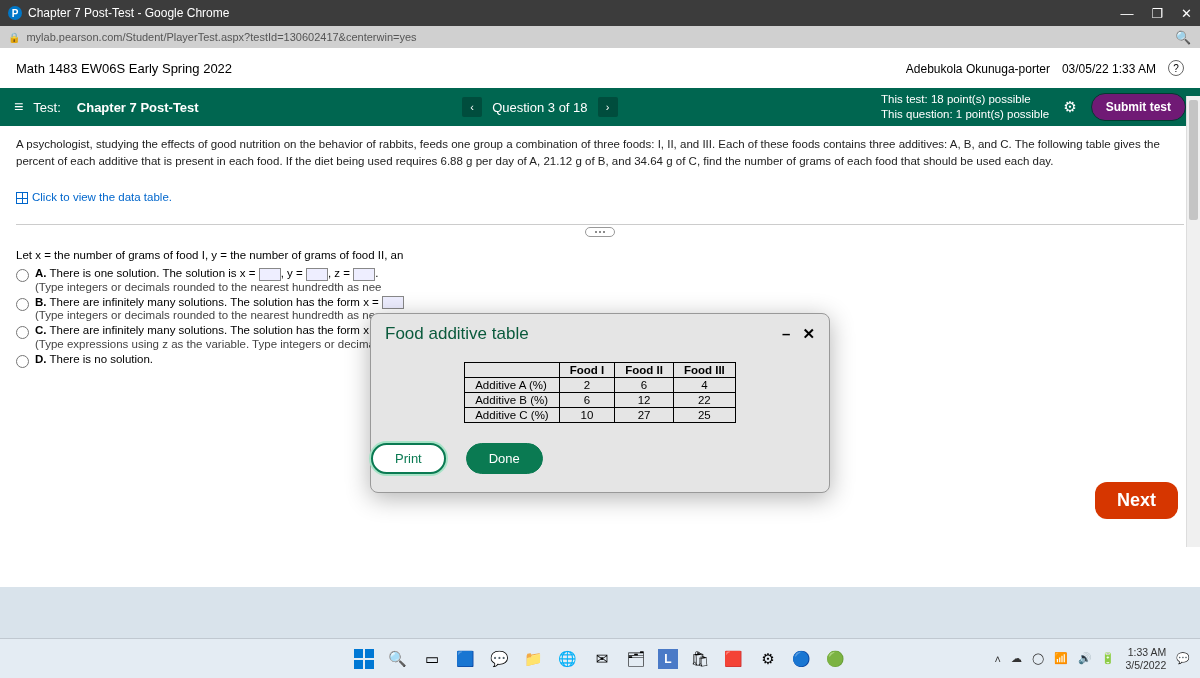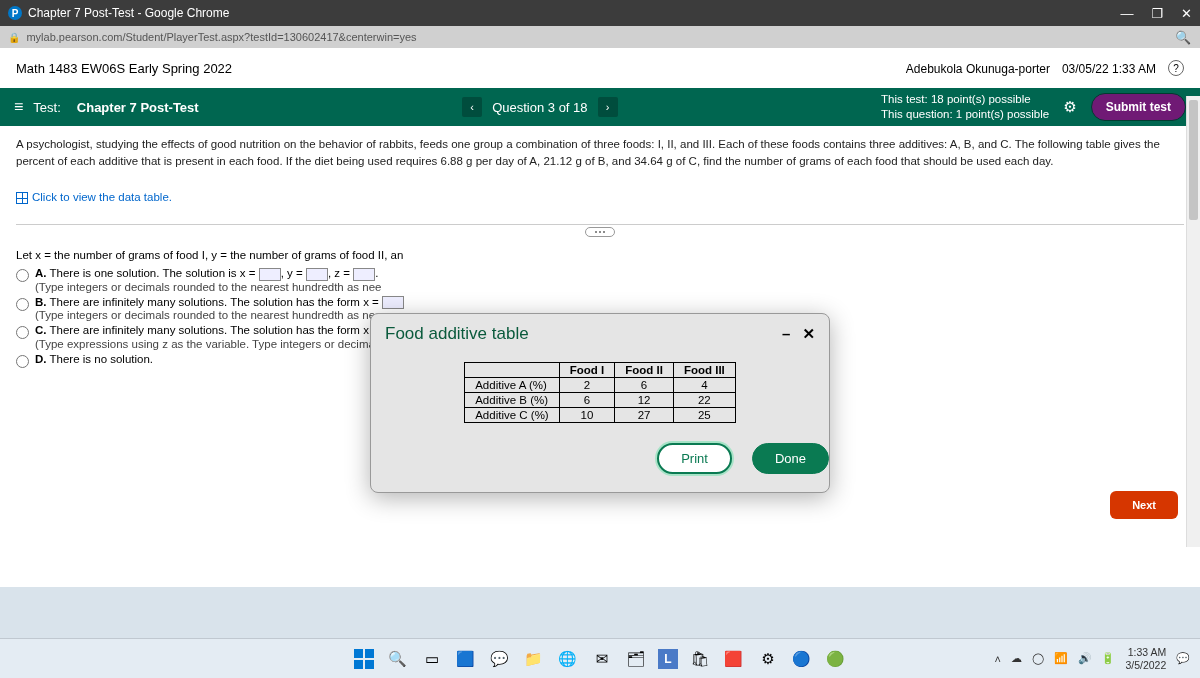--- a/index.html
+++ b/index.html
@@ -32,30 +32,30 @@
 hr.thin{border:none;border-top:1px solid #ccc;margin:6px 16px 2px}
 .dots{width:30px;height:10px;border:1px solid #999;border-radius:6px;margin:0 auto 8px;display:flex;align-items:center;justify-content:center;gap:2px;cursor:pointer}
 .dots span{width:2px;height:2px;background:#666;border-radius:50%}
 .work{padding:4px 16px;font-size:11.5px}
 .work .intro{margin-bottom:6px}
 .choices .ch{display:flex;align-items:flex-start;gap:6px;margin:3px 0}
 .choices .ch input[type=radio]{margin-top:2px}
 .choices .ch .lbl{font-weight:normal}
 .ch .blank{display:inline-block;width:22px;height:13px;border:1px solid #888;background:#eef;vertical-align:middle}
 .ch .sub{color:#444;display:block}
-.next-btn{position:absolute;right:22px;bottom:68px;background:#d63600;color:#fff;border:none;padding:8px 22px;font-size:11px;font-weight:bold;border-radius:6px;cursor:pointer}
+.next-btn{position:absolute;right:22px;bottom:68px;background:#d63600;color:#fff;border:none;padding:8px 22px;font-size:18px;font-weight:bold;border-radius:12px;cursor:pointer}
 .modal{position:absolute;left:370px;top:265px;width:460px;background:#e5e5e5;border:1px solid #999;border-radius:8px;box-shadow:0 5px 25px rgba(0,0,0,.3)}
 .modal .mhdr{display:flex;align-items:center;padding:10px 14px 4px}
 .modal .mhdr .title{font-size:17px;color:#0a5a3c}
 .modal .mhdr .ctrls{margin-left:auto;display:flex;gap:12px;font-size:15px;cursor:pointer;font-weight:bold}
 .modal .tbl-wrap{padding:14px 28px 6px}
 .modal table{border-collapse:collapse;margin:0 auto;font-size:11.5px}
 .modal td,.modal th{border:1px solid #000;padding:1px 10px;text-align:center}
 .modal th:first-child,.modal td:first-child{text-align:left}
-.modal .btns{display:flex;justify-content:flex-end;gap:20px;padding:14px 0 18px}
+.modal .btns{display:flex;justify-content:flex-start;gap:20px;padding:14px 0 18px}
 .pill{padding:6px 22px;border-radius:18px;font-size:13px;cursor:pointer}
 .pill.print{background:#fff;border:2px solid #0a7a52;color:#0a7a52;box-shadow:0 0 0 2px #a7e3c7}
 .pill.done{background:#0a7a52;border:1px solid #0a7a52;color:#fff}
 .taskbar{position:absolute;left:0;right:0;bottom:0;height:40px;background:#e4ecf3;border-top:1px solid #c0c8d0;display:flex;align-items:center;padding:0 10px;gap:10px}
 .taskbar .tcenter{position:absolute;left:50%;transform:translateX(-50%);display:flex;gap:10px;align-items:center}
 .tb-ic{width:24px;height:24px;display:inline-flex;align-items:center;justify-content:center;font-size:15px;cursor:pointer}
 .win-logo{width:20px;height:20px;position:relative}
 .win-logo span{position:absolute;width:9px;height:9px;background:#0078d4}
 .win-logo span:nth-child(1){left:0;top:0}
 .win-logo span:nth-child(2){right:0;top:0}

